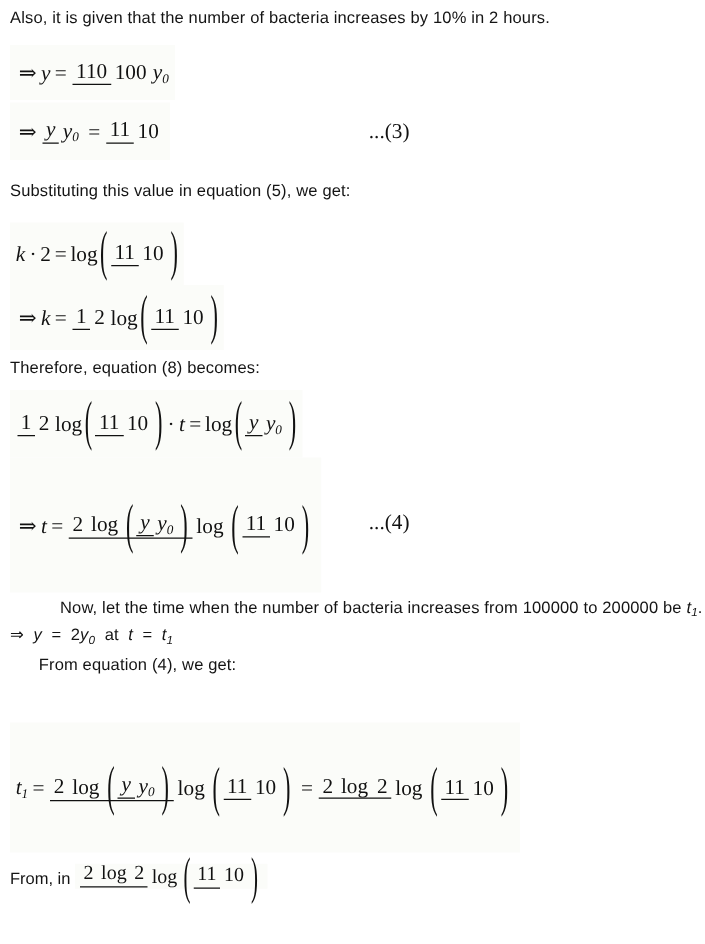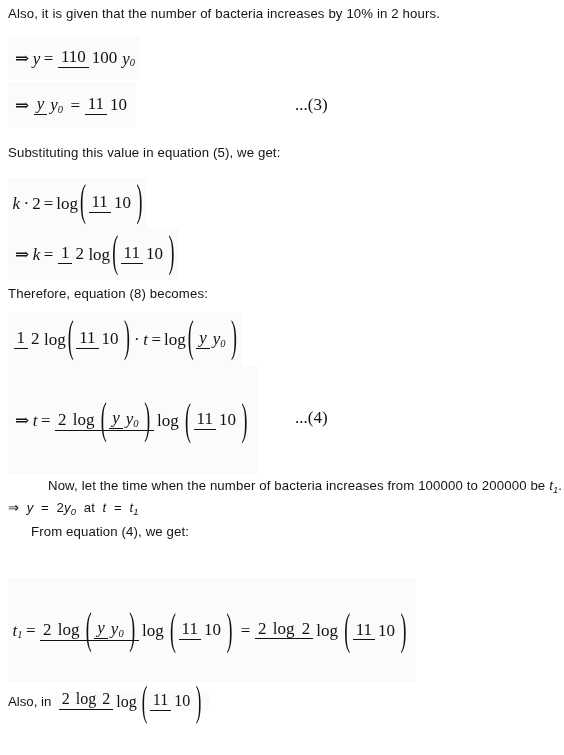--- a/index.html
+++ b/index.html
@@ -324,21 +324,21 @@
           <span class="top num">11</span>
           <span class="bot num">10</span>
         </span>
         <span class="pr">)</span>
       </span>
     </span>
   </span>
 </div>
 
 <div class="hence-row" style="left:8px; top:692px;">
-  <span>Also, in</span>
+  <span>From, in</span>
   <span class="inline-math" style="margin:0 4px;">
     <span class="frac">
       <span class="top">
         <span class="num">2</span>
         <span class="fn" style="padding-left:2px;">log</span>
         <span class="num" style="padding-left:2px;">2</span>
       </span>
       <span class="bot">
         <span class="fn">log</span>
         <span class="paren tall">

